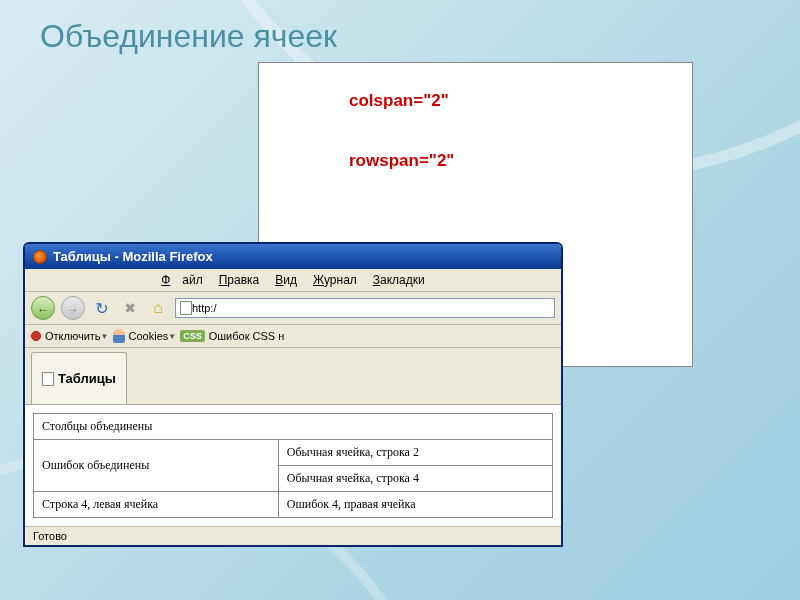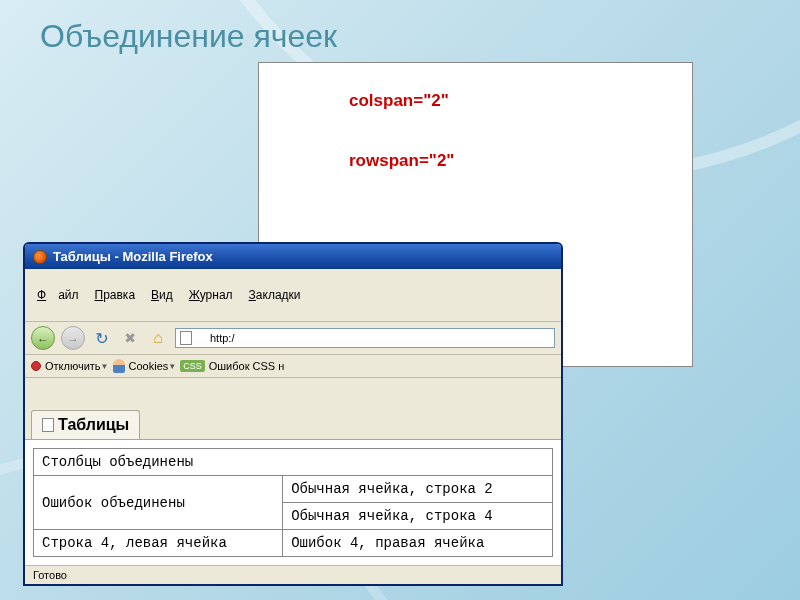--- a/index.html
+++ b/index.html
@@ -69,24 +69,25 @@
       font-size: 13px;
     }
     .ff-icon {
       width: 14px; height: 14px;
       background: radial-gradient(circle at 40% 40%, #ff9933, #cc3300);
       border-radius: 50%;
       border: 1px solid #884400;
     }
     .menubar {
       background: #ece9d8;
-      padding: 18px 6px;
+      padding: 3px 6px;
       display: flex;
       gap: 4px;
       border-bottom: 1px solid #c0bba8;
+      justify-content: center;
     }
     .menubar span { padding: 1px 6px; cursor: default; }
     .menubar span u { text-decoration: underline; }
     .toolbar {
       background: #ece9d8;
       padding: 4px 6px;
       display: flex;
       align-items: center;
       gap: 6px;
       border-bottom: 1px solid #c0bba8;
@@ -105,65 +106,64 @@
     }
     .nav-arrow.disabled { background: linear-gradient(to bottom,#e8e8e8,#c8c8c8); border-color:#aaa; color:#888; }
     .reload { color: #2a6db8; font-size: 16px; }
     .stop { color: #999; font-size: 14px; }
     .home { color: #d8a030; font-size: 16px; }
     .url-bar {
       flex: 1;
       background: #fff;
       border: 1px solid #7f9db9;
       padding: 2px 4px;
-      display: flex; align-items: center; gap: 18px;
+      display: flex; align-items: center; gap: 0;
       font-size: 11px;
       height: 20px;
     }
     .page-icon { width: 12px; height: 14px; background: #fff; border: 1px solid #888; position: relative; }
     .toolbar2 {
       background: #ece9d8;
       padding: 4px 6px;
       display: flex;
       align-items: center;
       gap: 4px;
       border-bottom: 1px solid #c0bba8;
       font-size: 11px;
     }
     .red-dot { width:10px; height:10px; background:#d03030; border-radius:50%; border:1px solid #902020;}
     .person-icon { width:12px; height:14px; background:linear-gradient(to bottom,#f0c090 40%, #5080c0 40%); border-radius:6px 6px 2px 2px;}
     .dropdown-arrow { font-size:8px; color:#555; margin-left:-4px;}
-    .css-badge { background:#7ab050; color:#fff; font-size:9px; padding:1px 3px; border-radius:2px; font-weight:normal;}
+    .css-badge { background:#7ab050; color:#fff; font-size:9px; padding:1px 3px; border-radius:2px; font-weight:bold;}
     .tabbar {
       background: #ece9d8;
       padding: 4px 6px 0 6px;
       border-bottom: 1px solid #aca899;
     }
     .tab {
       display: inline-flex;
       align-items: center;
       gap: 4px;
       background: #f5f3ea;
       border: 1px solid #aca899;
       border-bottom: none;
-      padding: 5px 10px;
+      padding: 18px 10px;
       border-radius: 3px 3px 0 0;
-      font-size: 16px;
-      font-weight: bold;
-      margin-top: 28px;
+      font-size: 13px;
+      font-weight: bold;
     }
     .content {
       background: #fff;
       padding: 8px;
     }
     table.demo {
       border-collapse: collapse;
       width: 100%;
-      font-family: Liberation Mono, monospace;
-      font-size: 14px;
+      font-family: Liberation Serif, serif;
+      font-size: 12px;
       padding-left: 23px;
     }
     table.demo td {
       border: 1px solid #888;
       padding: 5px 8px;
     }
     .statusbar {
       background: #ece9d8;
       border-top: 1px solid #c0bba8;
       padding: 3px 8px;

